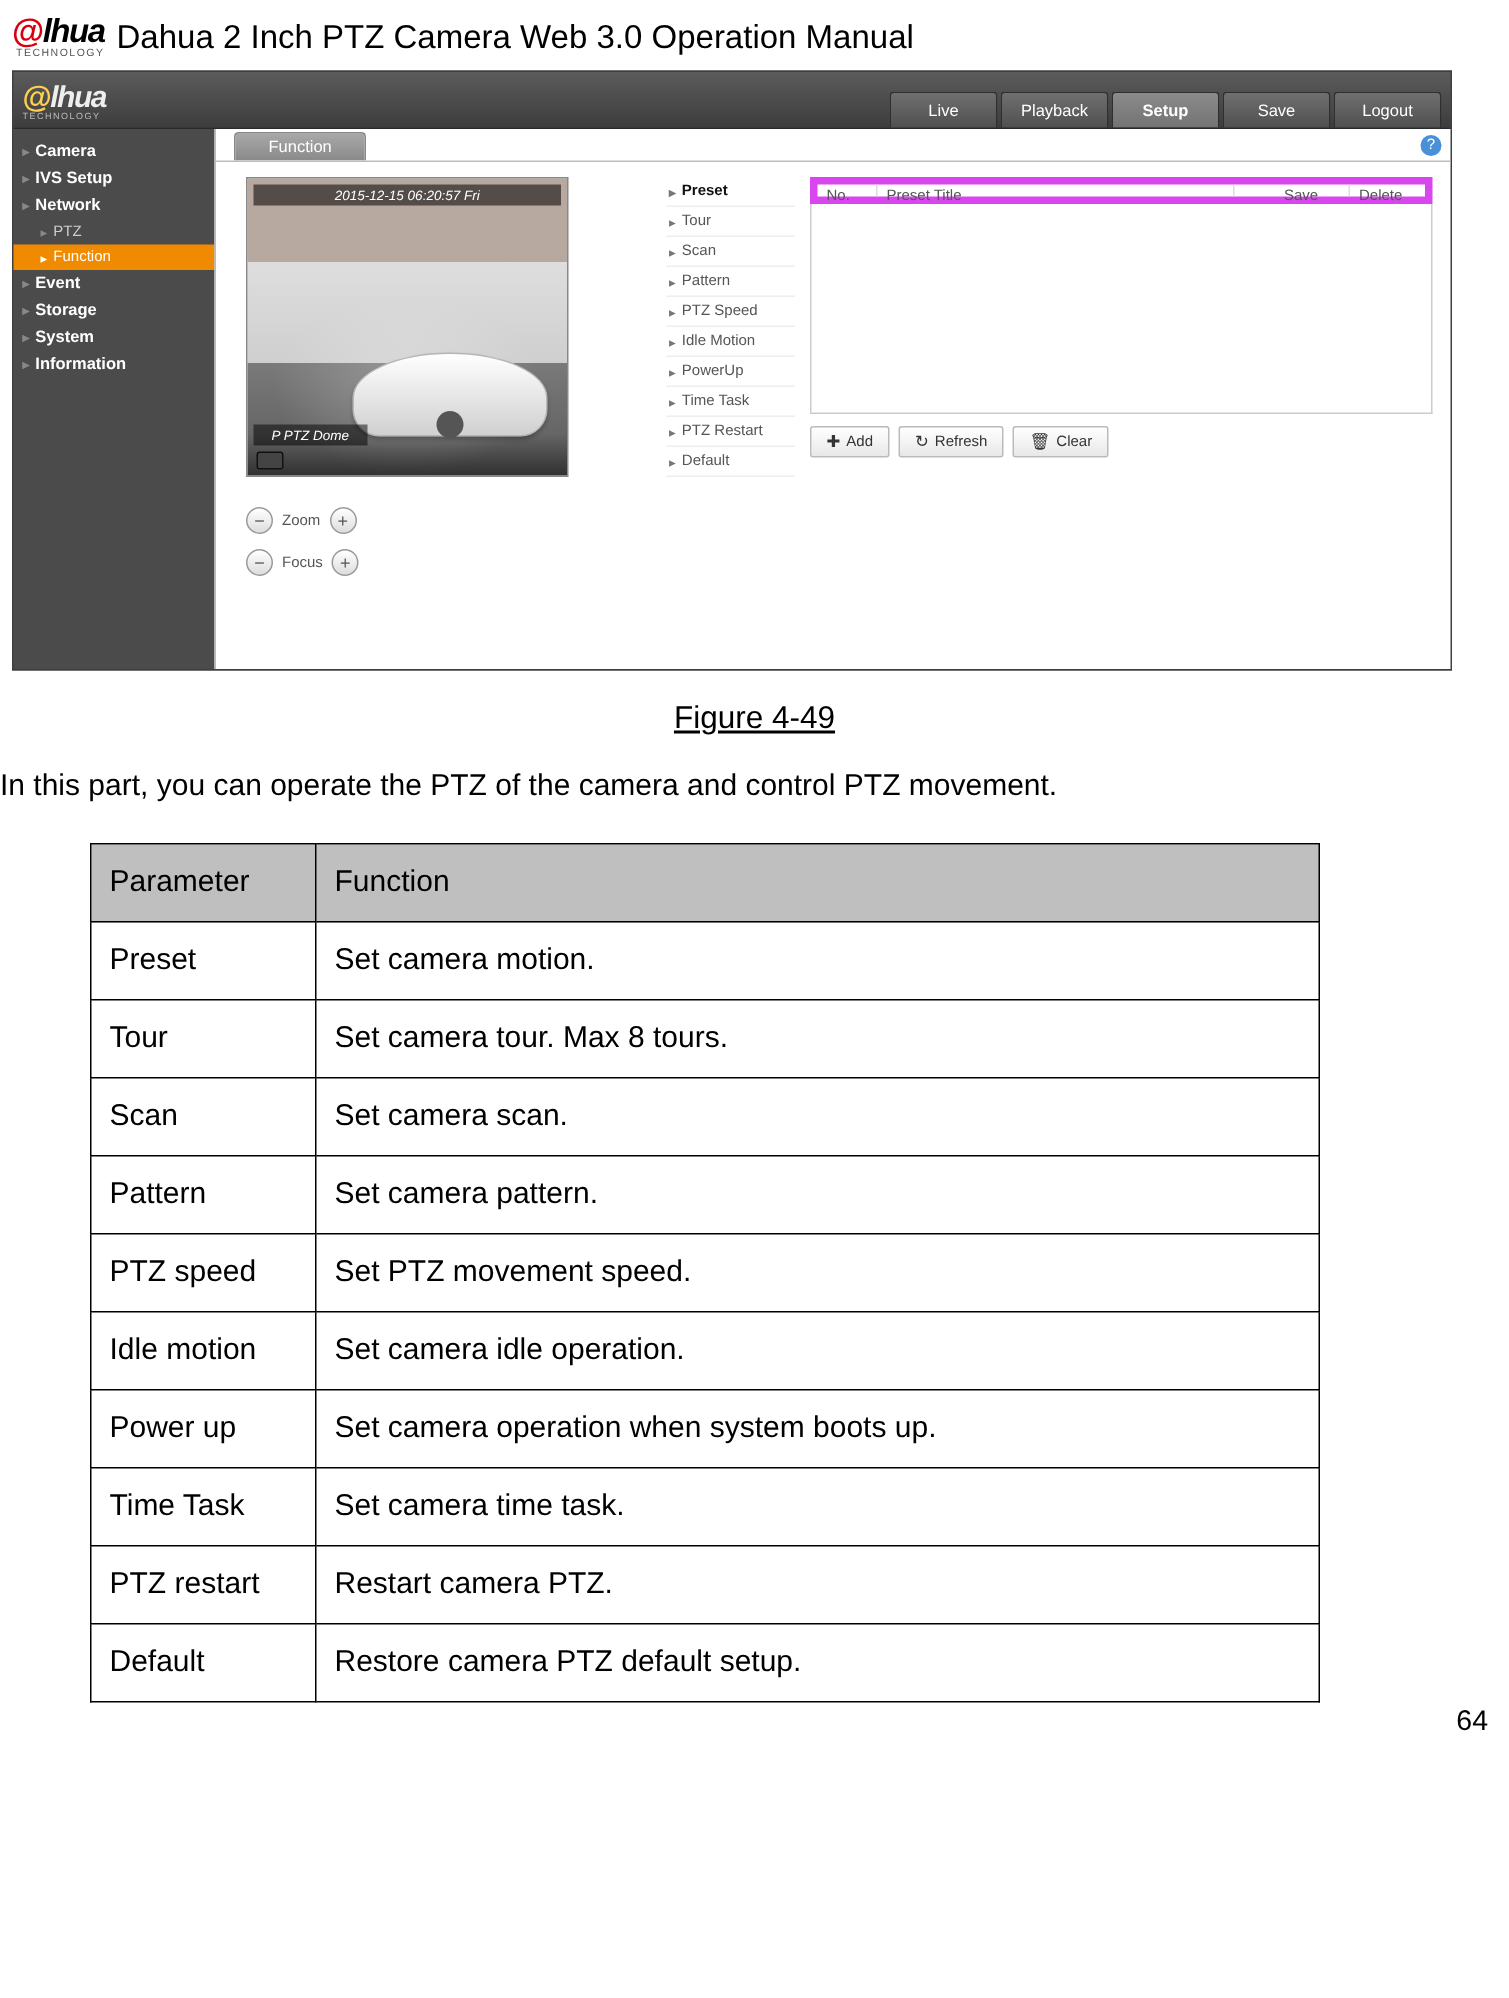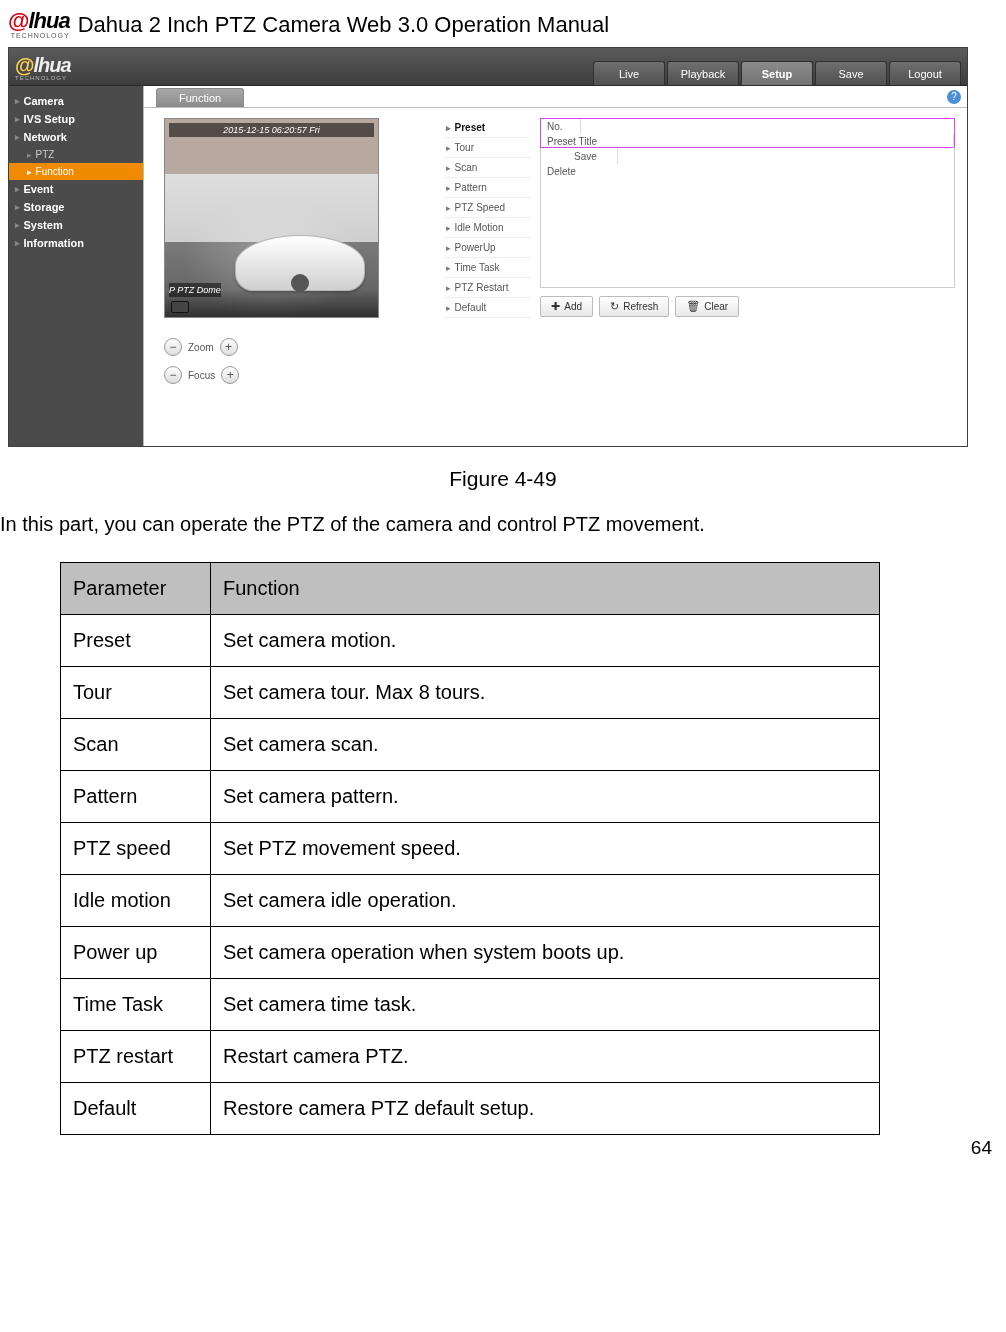--- a/index.html
+++ b/index.html
@@ -123,21 +123,21 @@
     font-style:italic;
   }
   .video-overlay-top {
     position:absolute; left:4px; top:4px; right:4px;
     background:rgba(0,0,0,0.55); color:#fff;
     font-size:9px; padding:2px 4px; text-align:center;
   }
   .video-overlay-bl {
     position:absolute; left:4px; bottom:20px;
     background:rgba(0,0,0,0.5); color:#fff;
-    font-size:9px; padding:2px 0;margin-top:27px;
+    font-size:9px; padding:2px 12px;margin-top:27px;
   }
   .video-chip {
     position:absolute; left:6px; bottom:4px;
     width:18px; height:12px; background:#444; border:1px solid #111;
     border-radius:2px;
   }
   .video-dome {
     position:absolute; left:70px; bottom:26px;
     width:130px; height:56px;
     border-radius:65px 65px 18px 18px / 30px 30px 18px 18px;
@@ -194,21 +194,21 @@
     width: 86px; font-size:10px; color:#555;
   }
   .func-item { display:flex; align-items:center; gap:4px; padding:4px 2px;
     border-bottom:1px solid #eee; cursor:pointer;}
   .func-item.active { color:#111; font-weight:bold; }
   .func-item .chev { font-size:9px; color:#777;}
 
   .preset-panel { flex:1; }
   .preset-hdr {
     display:flex; font-size:10px; color:#555;
-    border:1px solid #d946ef; height:30px;flex-direction:column;
+    border:5px solid #d946ef; height:18px;
   }
   .preset-hdr span{ padding:2px 6px; border-right:1px solid #ddd;}
   .preset-hdr span:nth-child(1){width:40px;}
   .preset-hdr span:nth-child(2){flex:1;}
   .preset-hdr span:nth-child(3){width:50px;margin-left:27px;}
   .preset-hdr span:nth-child(4){width:50px;border-right:none;}
   .preset-body {
     height: 140px; border:1px solid #ccc; border-top:none;
     background:#fff;
   }
@@ -216,21 +216,21 @@
   .act-btn {
     display:flex; align-items:center; gap:4px;
     font-size:10px; color:#333;
     border:1px solid #bbb; background:linear-gradient(#fff,#e8e8e8);
     padding: 3px 10px; cursor:pointer; border-radius:2px;
   }
   .act-btn .ico { font-size:11px; }
 
   
   .fig-caption {
-    text-align: center; font-size: 21px; margin: 20px 0 22px 0;
+    text-align: center; font-size: 21px; margin: 20px 0 22px 0; text-decoration: underline;
   }
   .body-para {
     font-size: 20px; margin: 0 8px 26px 0;
   }
 
   
   .param-table {
     margin: 0 44px 0 60px;
     border-collapse: collapse; width: 820px;
     font-size: 20px;

